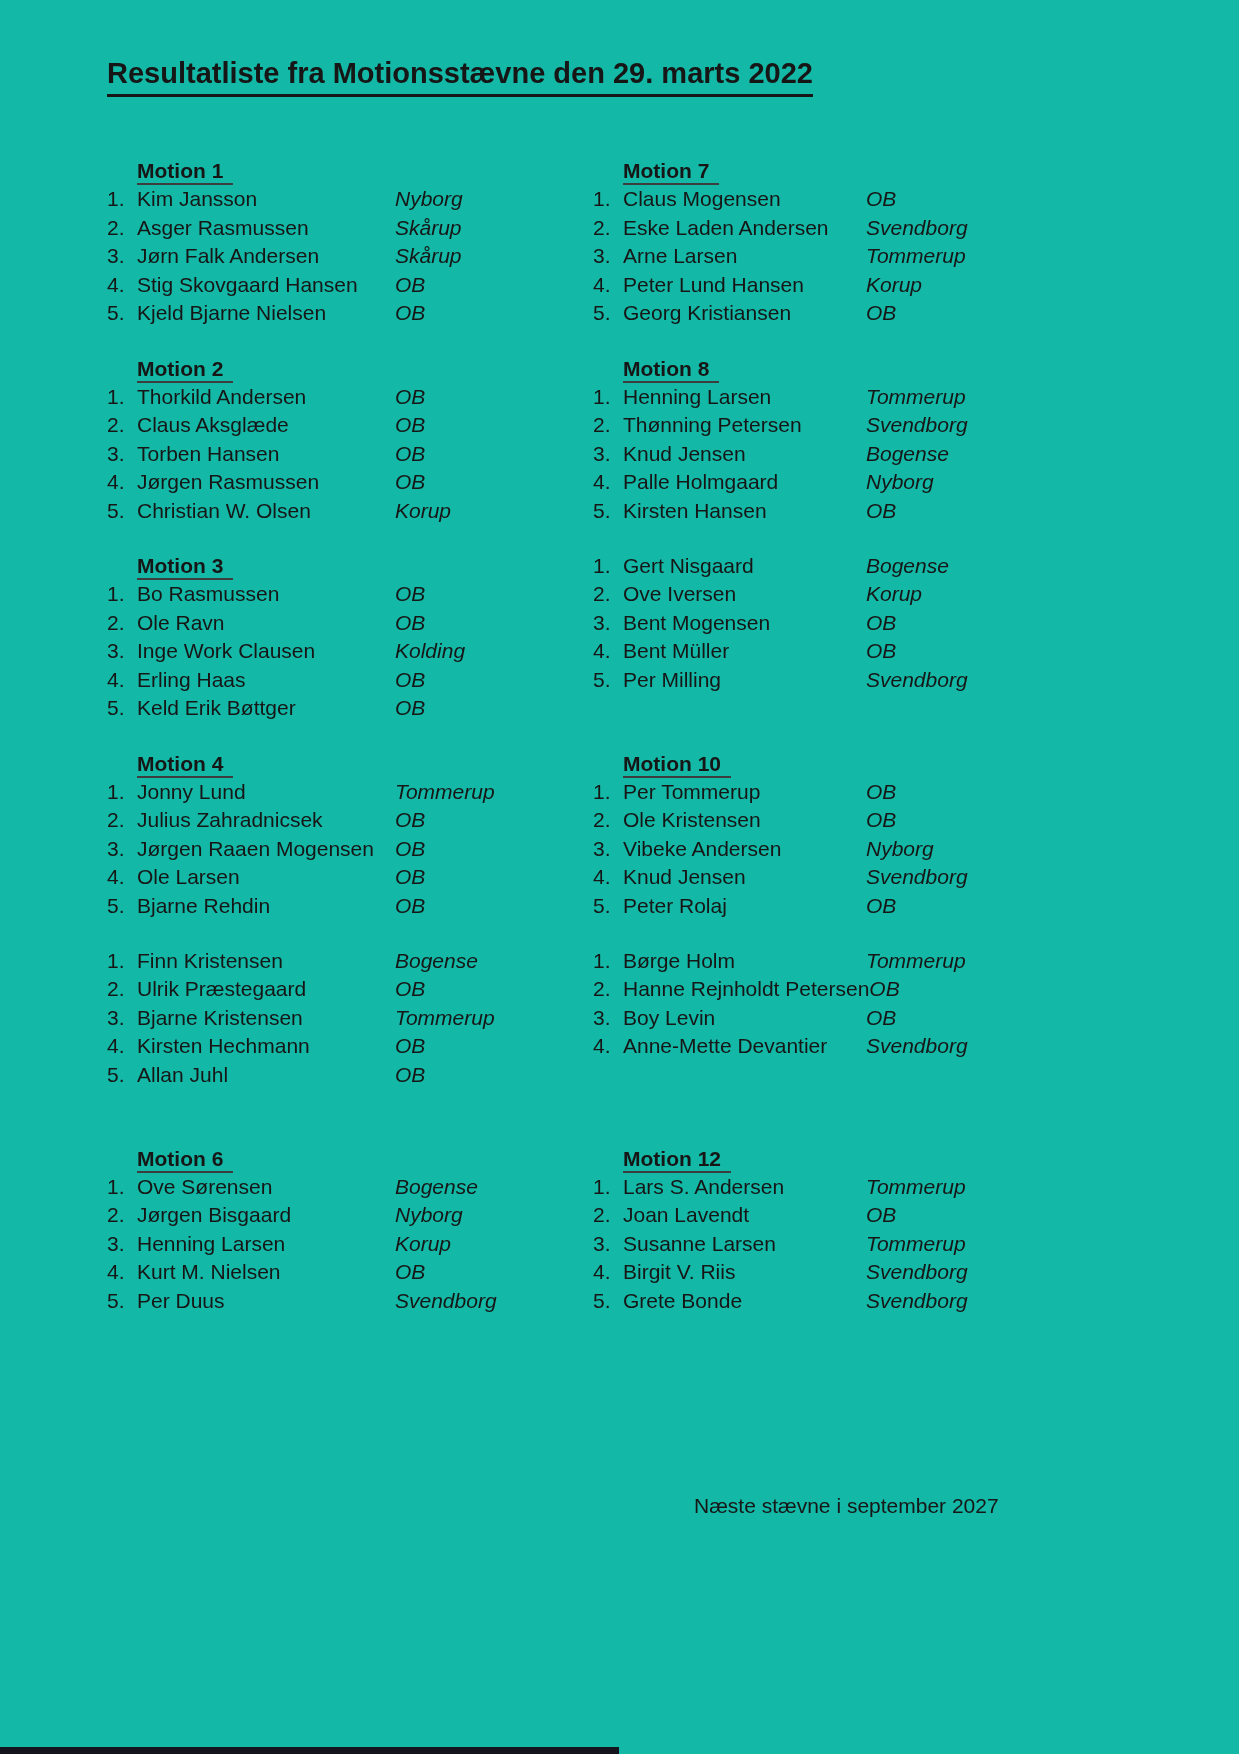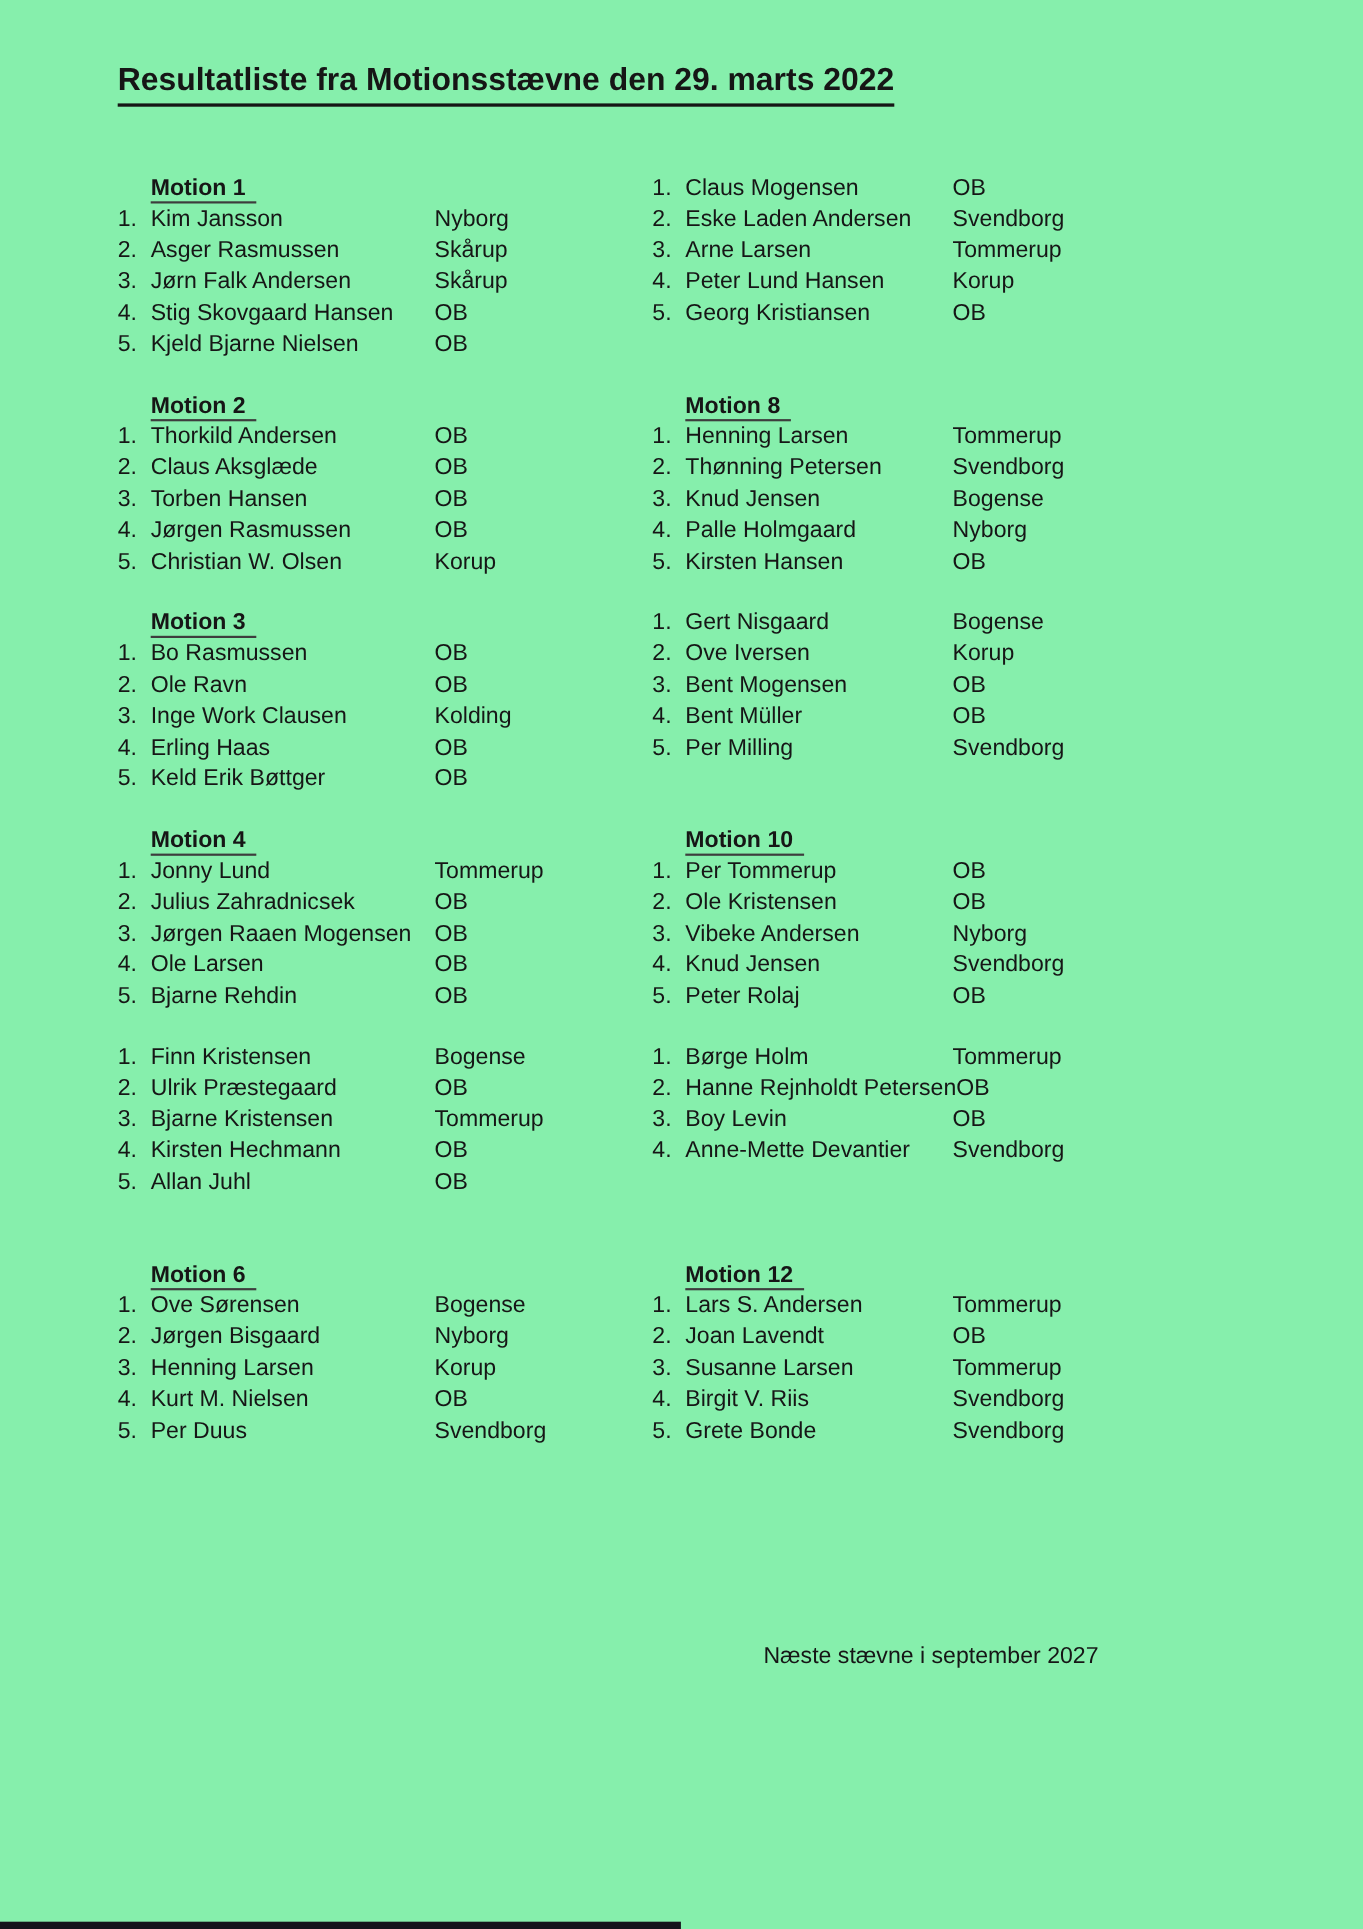--- a/index.html
+++ b/index.html
@@ -5,21 +5,21 @@
   html, body {
     margin: 0;
     padding: 0;
     background: #e8e8e8;
   }
   .page {
     position: relative;
     width: 1239px;
     height: 1754px;
     margin: 0 auto;
-    background: #86efac;
+    background: #14b8a6;
     font-family: "Liberation Sans", sans-serif;
     color: #161616;
     overflow: hidden;
   }
   .doc-title {
     position: absolute;
     left: 107px;
     top: 57px;
     margin: 0;
     font-size: 29px;
@@ -60,20 +60,21 @@
   .rank {
     flex: 0 0 30px;
   }
   .name {
     flex: 0 0 auto;
   }
   .col-left  .name { min-width: 258px; }
   .col-right .name { min-width: 243px; }
   .club {
     flex: 0 0 auto;
+    font-style: italic;
   }
   .footer-note {
     position: absolute;
     left: 694px;
     top: 1492px;
     font-size: 21px;
     line-height: 28.4px;
   }
   .bottom-bar {
     position: absolute;
@@ -289,20 +290,21 @@
 
   <div class="row">
     <span class="rank">5.</span>
     <span class="name">Per Duus</span>
     <span class="club">Svendborg</span>
   </div>
 </section>
 </div>
   <div class="col col-right" id="col-1">
   <section class="section">
+    <h2><span class="hd">Motion 7</span></h2>
 
   <div class="row">
     <span class="rank">1.</span>
     <span class="name">Claus Mogensen</span>
     <span class="club">OB</span>
   </div>
 
   <div class="row">
     <span class="rank">2.</span>
     <span class="name">Eske Laden Andersen</span>

